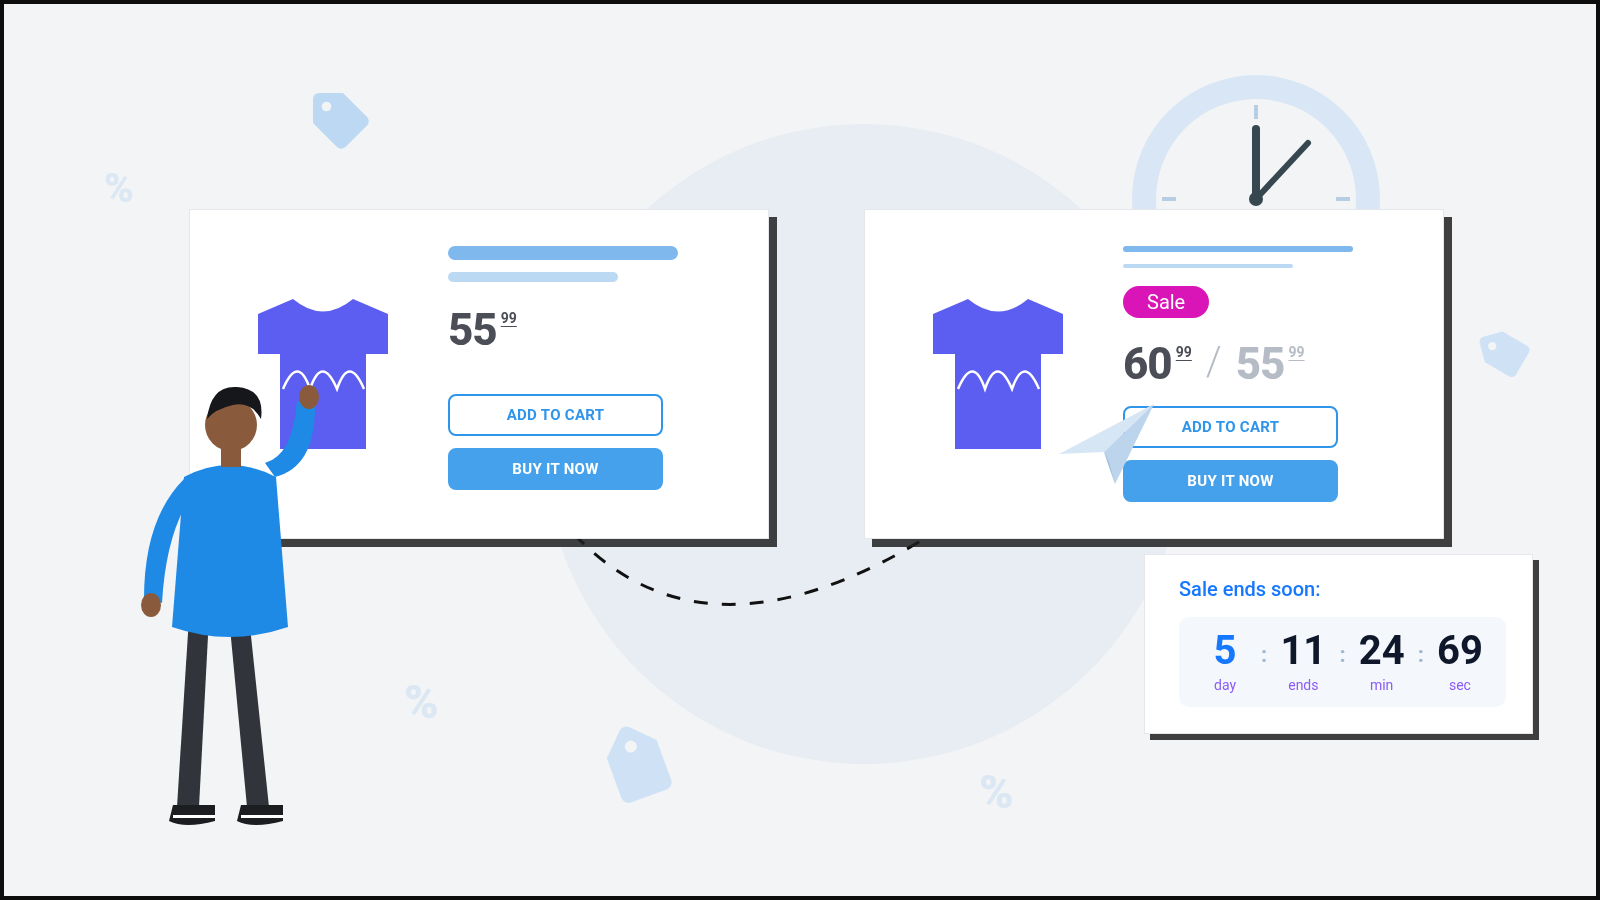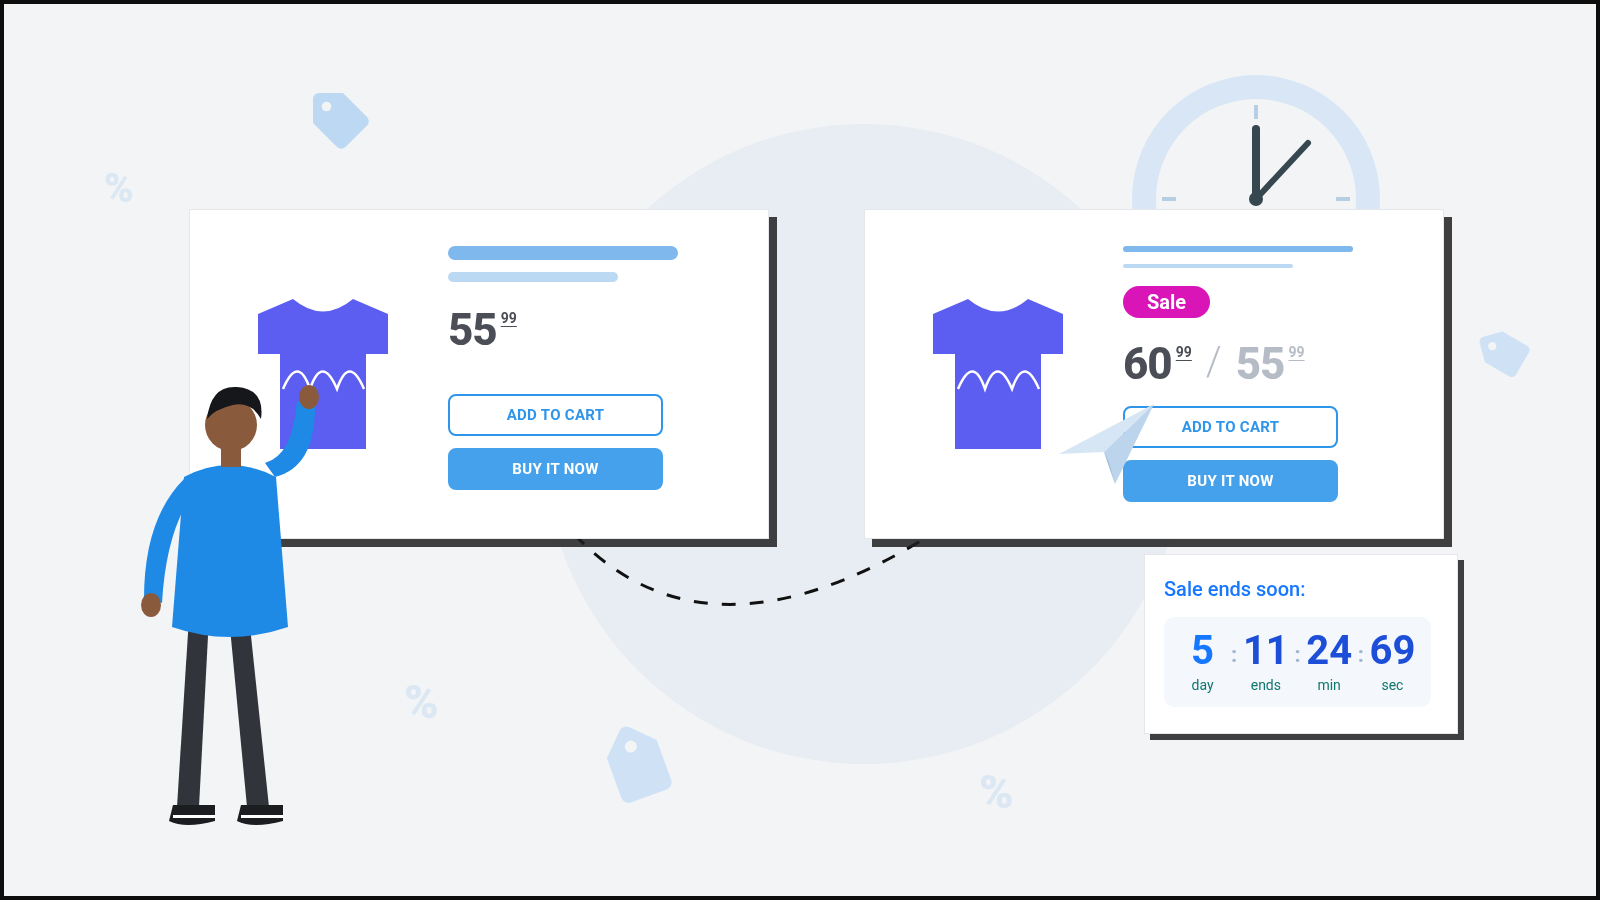--- a/index.html
+++ b/index.html
@@ -73,21 +73,21 @@
   .price-row { display:flex; align-items:flex-start; gap:4px; margin-top:14px; }
   .price-main { font-size: 44px; font-weight: 800; color:#4b4e56; letter-spacing:-1px; line-height:1; }
   .price-cents { font-size: 14px; font-weight:700; color:#4b4e56; text-decoration: underline; text-underline-offset:3px; margin-top:2px; }
   .price-sep { font-size: 40px; font-weight:300; color:#b6bcc6; margin: 0 10px; line-height:1; }
   .price-old .price-main, .price-old .price-cents { color:#b6bcc6; }
 
   .sale-badge {
     display:inline-block;
     background:#d915b8;
     color:#fff;
-    font-weight:700;
+    font-weight:400;
     font-size:20px;
     padding: 4px 24px;
     border-radius: 999px;
     margin: 6px 0 10px 0;
     width:max-content;
   }
 
   .btn {
     width: 215px;
     height: 42px;
@@ -112,26 +112,26 @@
     color:#fff;
   }
   .card-left .btn-group { margin-top: 30px; }
   .card-right .btn-group { margin-top: 8px; }
 
   
   .countdown {
     position:absolute;
     top: 550px;
     left: 1140px;
-    width: 314px;
+    width: 389px;
     background:#fff;
     border:1px solid #e5e7eb;
     box-shadow: 6px 6px 0 0 rgba(30,30,30,0.85);
     z-index:3;
-    padding: 22px 26px 26px 19px;
+    padding: 22px 26px 26px 34px;
   }
   .countdown-title {
     color:#1677ff;
     font-size:20px;
     font-weight:500;
     margin-bottom:16px;
   }
   .countdown-grid {
     display:flex;
     align-items:center;
@@ -142,24 +142,24 @@
   .cd-cell {
     flex:1;
     text-align:center;
   }
   .cd-num {
     font-size:40px;
     font-weight:700;
     line-height:1;
   }
   .cd-num.primary { color:#1677ff; }
-  .cd-num.muted { color:#1d4ed8; }
+  .cd-num.muted { color:#0f172a; }
   .cd-label {
     font-size:14px;
-    color:#0f766e;
+    color:#8b5cf6;
     margin-top:6px;
     text-align:center;
   }
   .cd-colon {
     color:#9fb6d1;
     font-size:22px;
     font-weight:700;
     padding-bottom:16px;
   }
 

